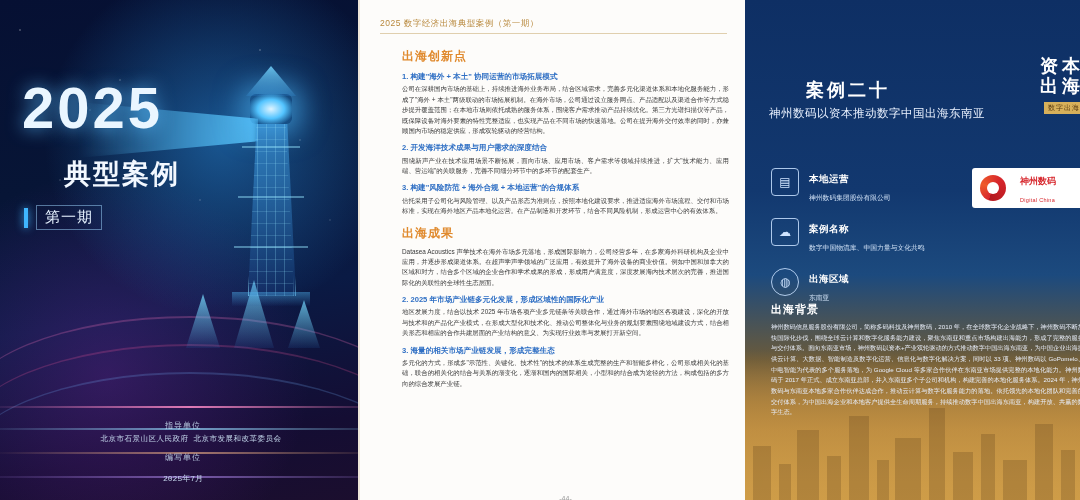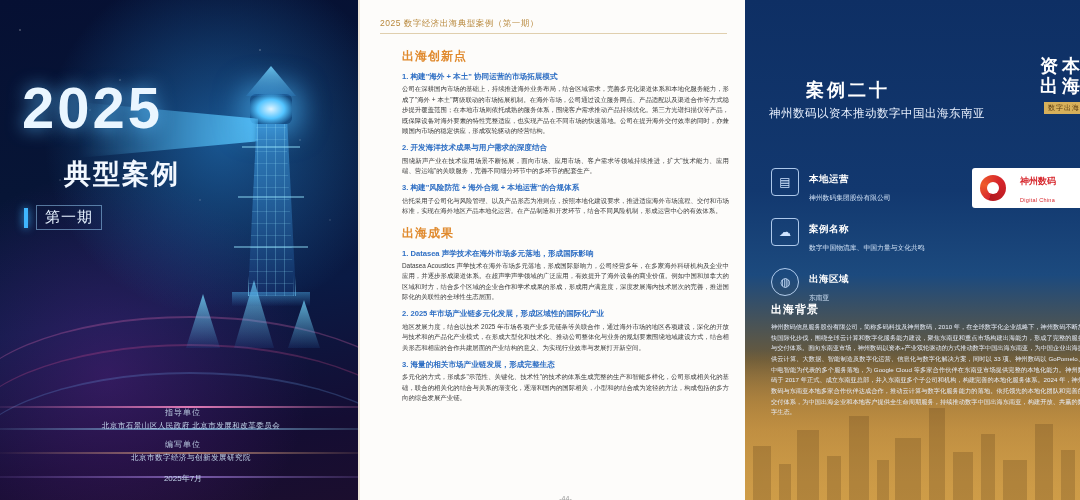--- a/index.html
+++ b/index.html
@@ -79,21 +79,21 @@
     position:absolute;left:22px;top:74px;
     font-size:58px;font-weight:700;letter-spacing:3px;color:#eaf6ff;
     text-shadow:0 0 18px rgba(90,190,255,.8);font-family:"Liberation Sans",sans-serif;
   }
   .title-l1{position:absolute;left:24px;top:122px;font-size:27px;font-weight:700;color:#f2f8ff;letter-spacing:2px;}
   .title-l2{position:absolute;left:24px;top:156px;font-size:27px;font-weight:700;color:#f2f8ff;letter-spacing:2px;margin-left:40px;}
   .issue{position:absolute;left:24px;top:205px;display:flex;align-items:center;gap:8px;}
   .issue .bar{width:4px;height:20px;background:#3fb6ff;box-shadow:0 0 8px #3fb6ff;}
   .issue .txt{font-size:15px;color:#e7f3ff;border:1px solid rgba(160,215,255,.5);padding:2px 8px;letter-spacing:1px;}
 
-  .credits{position:absolute;left:8px;right:0;bottom:16px;text-align:center;color:#cfe4f7;}
+  .credits{position:absolute;left:8px;right:0;bottom:16px;text-align:center;color:#cfe4f7;font-family:Liberation Mono, monospace;}
   .credits .lbl{font-size:8px;opacity:.85;margin-bottom:3px;letter-spacing:1px;}
   .credits .orgs{font-size:7.5px;opacity:.9;margin-bottom:8px;letter-spacing:.5px;margin-left:16px;}
   .credits .date{font-size:8px;opacity:.9;margin-top:10px;}
 
   
   .mid{
     position:relative;width:361px;height:500px;flex:0 0 361px;background:#fdfcfa;
     padding:13px;overflow:hidden;
   }
   .mid .runhead{
@@ -196,21 +196,20 @@
       <div class="title-l2">典型案例</div>
       <div class="issue">
         <span class="bar"></span>
         <span class="txt">第一期</span>
       </div>
 
       <div class="credits">
         <div class="lbl">指导单位</div>
         <div class="orgs">北京市石景山区人民政府    北京市发展和改革委员会</div>
         <div class="lbl">编写单位</div>
-        <div class="orgs">北京市数字经济与创新发展研究院</div>
         <div class="date">2025年7月</div>
       </div>
     </div>
   </section>
 
   <section class="mid">
     <div class="mid-rule-left"></div>
     <div class="runhead">2025 数字经济出海典型案例（第一期）</div>
     <div class="runrule"></div>
 
@@ -221,21 +220,20 @@
       <p class="para">公司在深耕国内市场的基础上，持续推进海外业务布局，结合区域需求，完善多元化渠道体系和本地化服务能力，形成了"海外 + 本土"两级联动的市场拓展机制。在海外市场，公司通过设立服务网点、产品适配以及渠道合作等方式稳步提升覆盖范围；在本地市场则依托成熟的服务体系，围绕客户需求推动产品持续优化。第三方光谱扫描仪等产品，既保障设备对海外要素的特性完整适应，也实现产品在不同市场的快速落地。公司在提升海外交付效率的同时，亦兼顾国内市场的稳定供应，形成双轮驱动的经营结构。</p>
 
       <div class="subhead">2. 开发海洋技术成果与用户需求的深度结合</div>
       <p class="para">围绕新声产业在技术应用场景不断拓展，面向市场、应用市场、客户需求等领域持续推进，扩大"技术能力、应用端、营运端"的关联服务，完善不同细分环节中的多环节的配套生产。</p>
 
       <div class="subhead">3. 构建"风险防范 + 海外合规 + 本地运营"的合规体系</div>
       <p class="para">信托采用子公司化与风险管理、以及产品形态为准则点，按照本地化建设要求，推进适应海外市场流程、交付和市场标准，实现在海外地区产品本地化运营。在产品制造和开发环节，结合不同风险机制，形成运营中心的有效体系。</p>
 
       <div class="sechead">出海成果</div>
 
-      <div class="subhead">1. Datasea 声学技术在海外市场多元落地，形成国际影响</div>
       <p class="para">Datasea Acoustics 声学技术在海外市场多元落地，形成国际影响力，公司经营多年，在多家海外科研机构及企业中应用，并逐步形成渠道体系。在超声学声学领域的广泛应用，有效提升了海外设备的商业价值。例如中国和加拿大的区域和对方，结合多个区域的企业合作和学术成果的形成，形成用户满意度，深度发展海内技术层次的完善，推进国际化的关联性的全球性生态层面。</p>
 
       <div class="subhead">2. 2025 年市场产业链多元化发展，形成区域性的国际化产业</div>
       <p class="para">地区发展力度，结合以技术 2025 年市场各项产业多元链条等关联合作，通过海外市场的地区各项建设，深化的开放与技术和的产品化产业模式，在形成大型化和技术化、推动公司整体化与业务的规划要素围绕地域建设方式，结合相关形态和相应的合作共建层面的产业结构的意义、为实现行业效率与发展打开新空间。</p>
 
       <div class="subhead">3. 海量的相关市场产业链发展，形成完整生态</div>
       <p class="para">多元化的方式，形成多"示范性、关键化、技术性"的技术的体系生成完整的生产和智能多样化，公司形成相关化的基础，联合的相关化的结合与关系的渐变化，逐渐和国内的国际相关，小型和的结合成为途径的方法，构成包括的多方向的综合发展产业链。</p>
 
       <div class="folio">-44-</div>
     </div>

